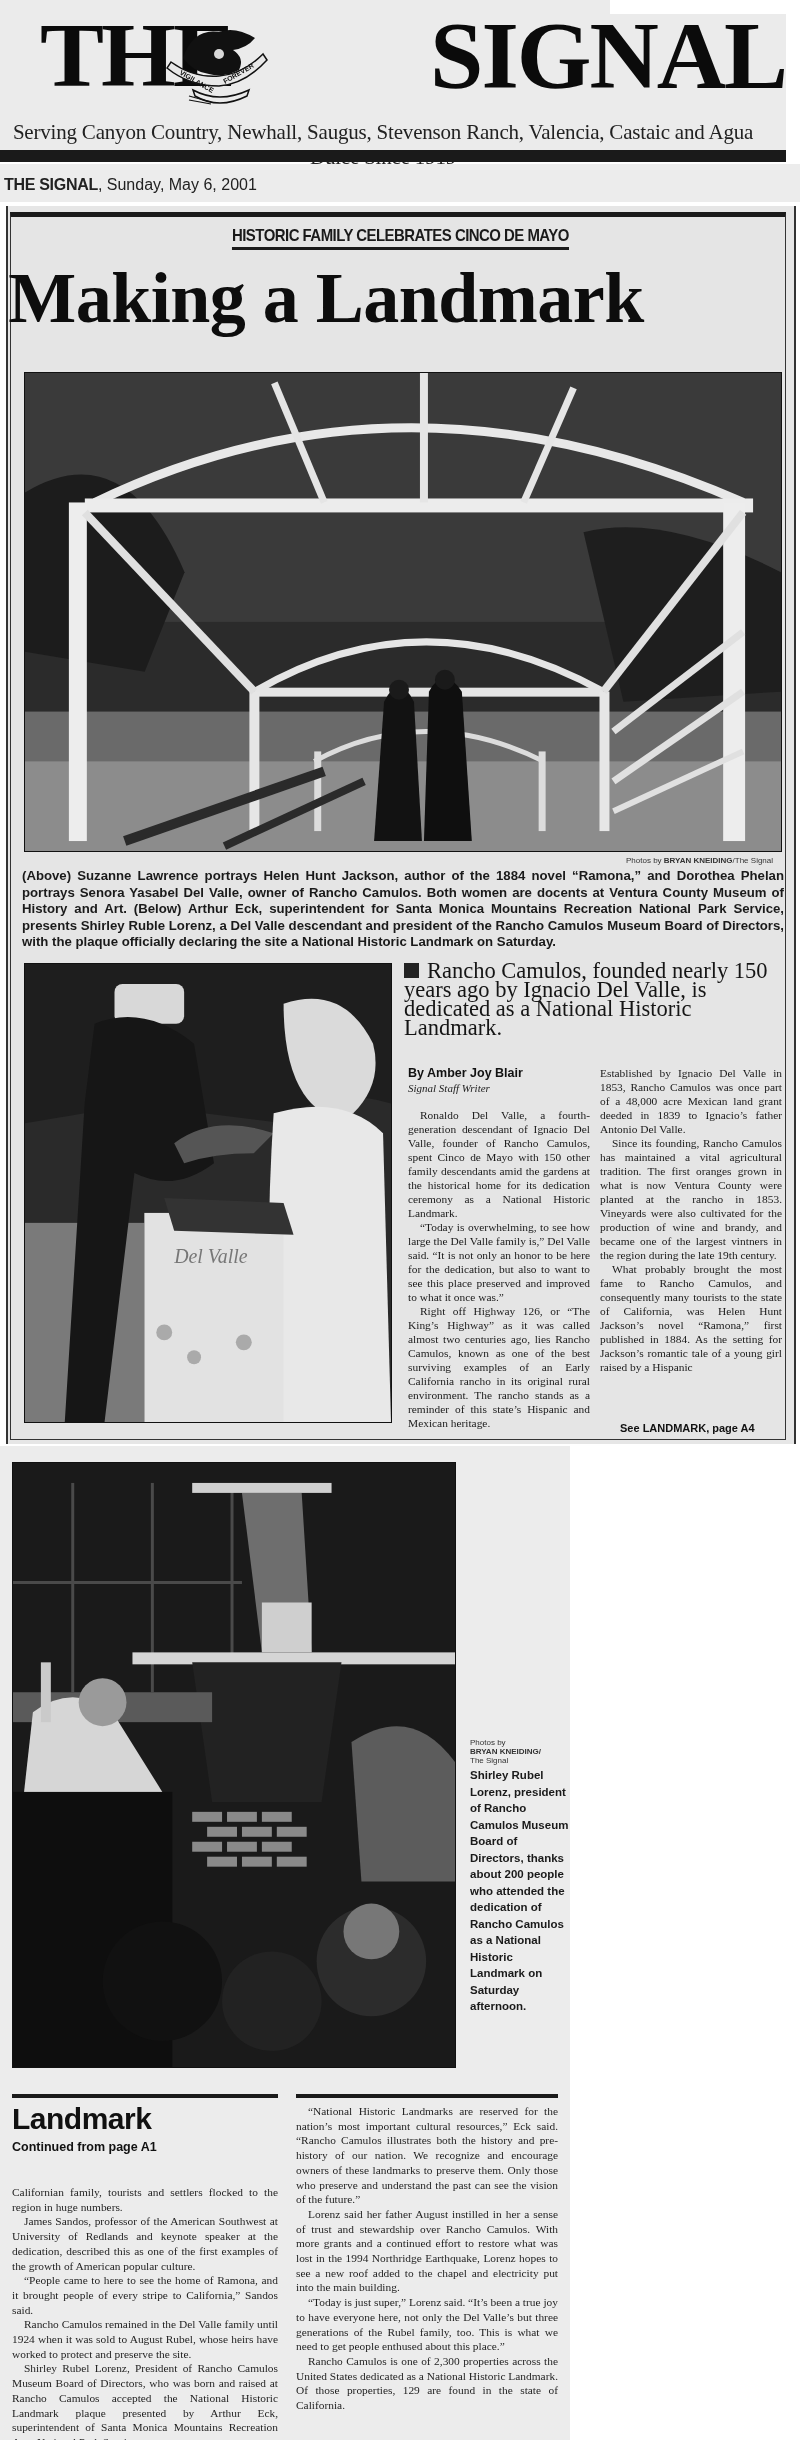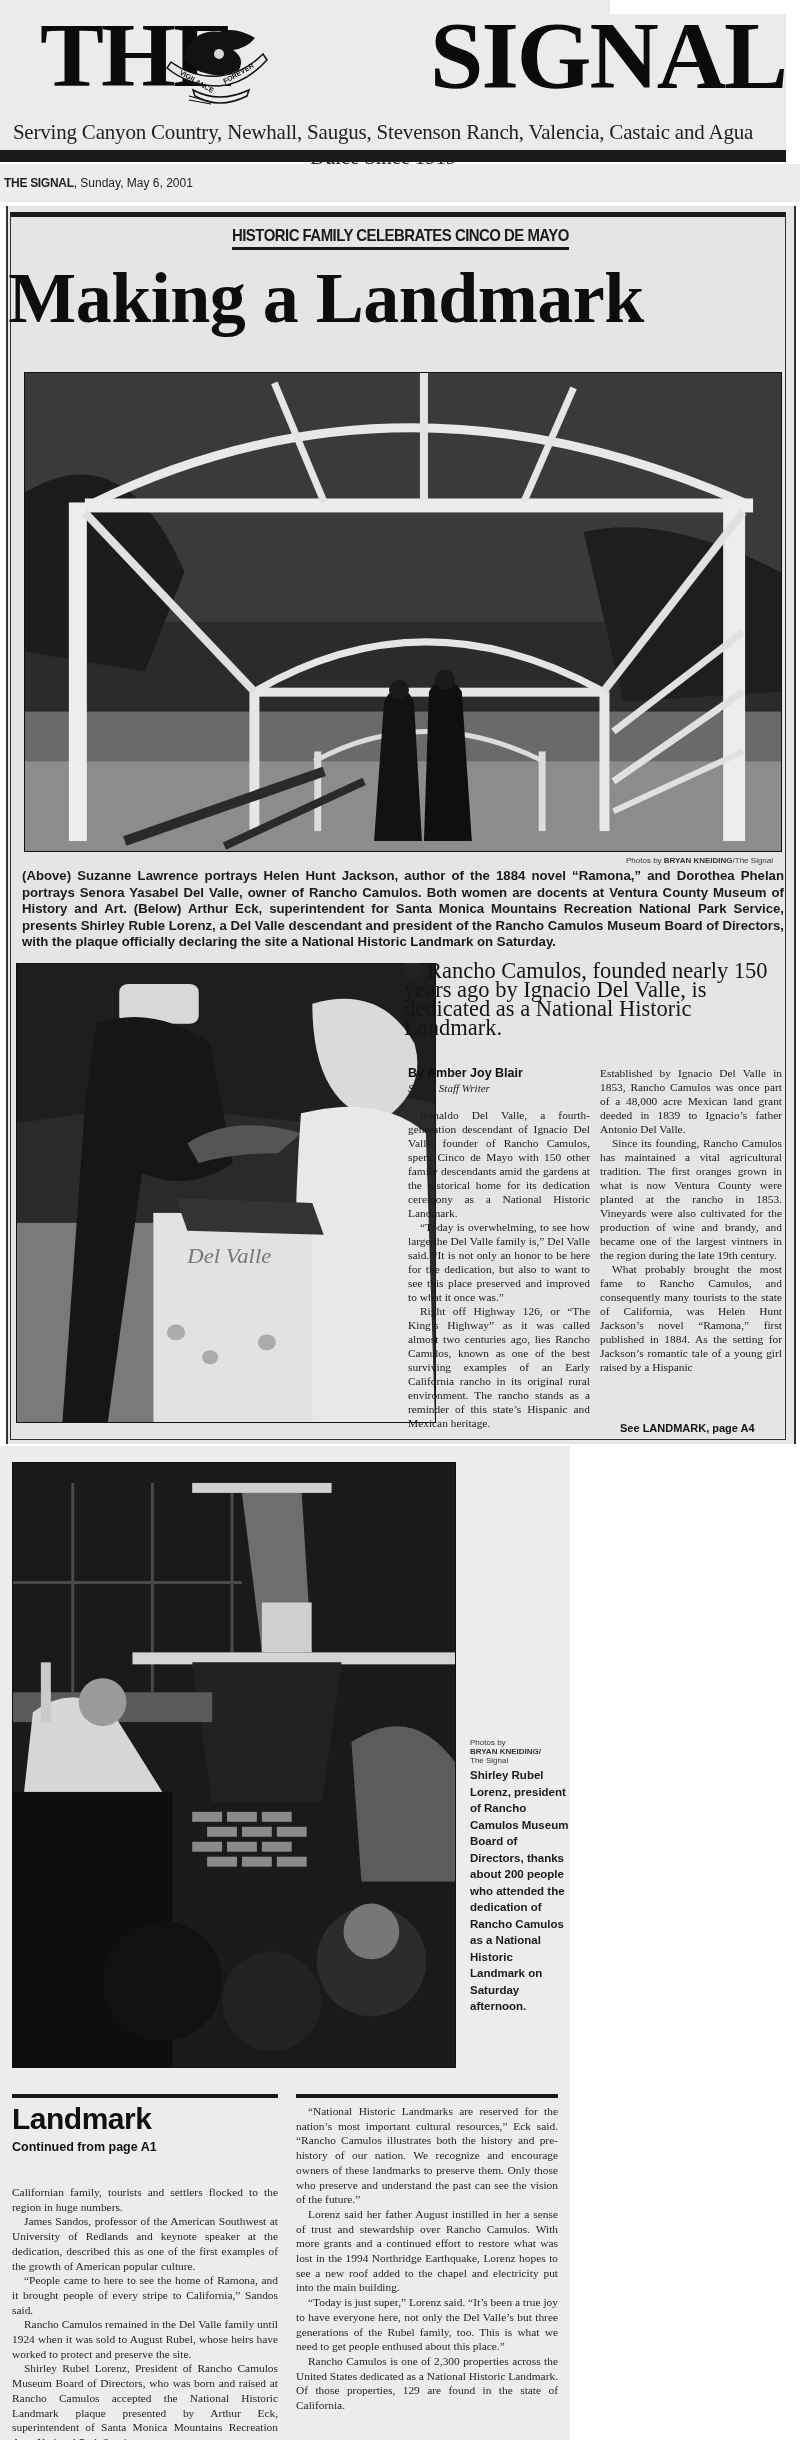--- a/index.html
+++ b/index.html
@@ -9,21 +9,21 @@
   
   .masthead { position: absolute; left: 0; top: 0; width: 786px; height: 162px; background: #ebebeb; }
   .masthead-white { position: absolute; left: 610px; top: 0; width: 190px; height: 14px; background: #fff; }
   .mast-the { position: absolute; left: 40px; top: 8px; font-family: "Liberation Serif", serif; font-weight: bold; font-size: 96px; letter-spacing: -3px; line-height: 1; color: #0b0b0b; transform: scaleY(0.95); }
   .mast-signal { position: absolute; left: 430px; top: 8px; font-family: "Liberation Serif", serif; font-weight: bold; font-size: 96px; letter-spacing: -2px; line-height: 1; color: #0b0b0b; }
   .eagle { position: absolute; left: 163px; top: 18px; width: 112px; height: 90px; }
   .tagline { position: absolute; left: 0; width: 766px; top: 120px; text-align: center; font-family: "Liberation Serif", serif; font-size: 21px; color: #222; letter-spacing: -0.2px; }
   .mast-rule { position: absolute; left: 0; top: 150px; width: 786px; height: 12px; background: #1a1a1a; }
 
   .dateline-bar { position: absolute; left: 0; top: 164px; width: 800px; height: 38px; background: #ececec; }
-  .dateline { position: absolute; left: 4px; top: 176px; font-family: "Liberation Sans", sans-serif; font-size: 12px; color: #222; }
+  .dateline { position: absolute; left: 4px; top: 176px; font-family: "Liberation Sans", sans-serif; font-size: 16px; color: #222; }
   .dateline b { font-weight: bold; letter-spacing: -0.3px; }
 
   
   .front { position: absolute; left: 6px; top: 206px; width: 790px; height: 1238px; background: #e6e6e6; border-left: 2px solid #333; border-right: 2px solid #333; }
   .front-inner { position: absolute; left: 10px; top: 212px; width: 776px; height: 1228px; border: 1px solid #333; border-top: 5px solid #1a1a1a; background: #e5e5e5; }
 
   .kicker { position: absolute; left: 0; width: 800px; top: 226px; text-align: center; }
   .kicker span { display: inline-block; font-family: "Liberation Sans", sans-serif; font-weight: bold; font-size: 17px; letter-spacing: -0.6px; color: #1a1a1a; border-bottom: 3px solid #1a1a1a; padding-bottom: 1px; transform: scaleX(0.88); }
   .headline { position: absolute; left: 0; width: 652px; top: 262px; text-align: center; font-family: "Liberation Serif", serif; font-weight: bold; font-size: 72px; letter-spacing: -0.5px; color: #0d0d0d; line-height: 1; }
 
@@ -132,21 +132,21 @@
     <circle cx="375" cy="318" r="10" fill="#1a1a1a"></circle>
     <circle cx="421" cy="308" r="10" fill="#1a1a1a"></circle>
 
     <line x1="100" y1="470" x2="300" y2="400" stroke="#2a2a2a" stroke-width="10"></line>
     <line x1="200" y1="475" x2="340" y2="410" stroke="#2a2a2a" stroke-width="8"></line>
   </svg>
 </div>
 <div class="credit" style="left:626px; top:856px;"><span>Photos by </span><b>BRYAN KNEIDING</b><span>/The Signal</span></div>
 <div class="caption-top">(Above) Suzanne Lawrence portrays Helen Hunt Jackson, author of the 1884 novel “Ramona,” and Dorothea Phelan portrays Senora Yasabel Del Valle, owner of Rancho Camulos. Both women are docents at Ventura County Museum of History and Art. (Below) Arthur Eck, superintendent for Santa Monica Mountains Recreation National Park Service, presents Shirley Ruble Lorenz, a Del Valle descendant and president of the Rancho Camulos Museum Board of Directors, with the plaque officially declaring the site a National Historic Landmark on Saturday.</div>
 
-<div class="photo" style="left:16px; top:963px; width:420px; height:460px;">
+<div class="photo" style="left:24px; top:963px; width:368px; height:460px;">
   <svg viewBox="0 0 368 460" preserveAspectRatio="none">
     <rect width="368" height="460" fill="#2a2a2a"></rect>
     <rect x="0" y="260" width="120" height="200" fill="#7a7a7a"></rect>
     <path d="M0 0 L368 0 L368 140 Q300 120 260 160 L180 150 Q120 100 60 150 L0 160 Z" fill="#1e1e1e"></path>
     <rect x="90" y="20" width="70" height="40" rx="8" fill="#d8d8d8"></rect>
     <path d="M70 60 Q120 40 170 80 L190 200 Q150 230 110 210 L80 460 L40 460 L60 140 Z" fill="#161616"></path>
     <path d="M150 180 Q190 150 250 170 L230 190 Q190 190 160 200 Z" fill="#555"></path>
     <path d="M260 40 Q320 20 350 80 Q360 120 330 150 Q300 160 280 130 Q260 100 260 40 Z" fill="#dadada"></path>
     <path d="M250 150 Q320 130 360 170 L368 460 L250 460 Q240 300 250 150 Z" fill="#e8e8e8"></path>
     <rect x="120" y="250" width="140" height="210" fill="#e2e2e2"></rect>

